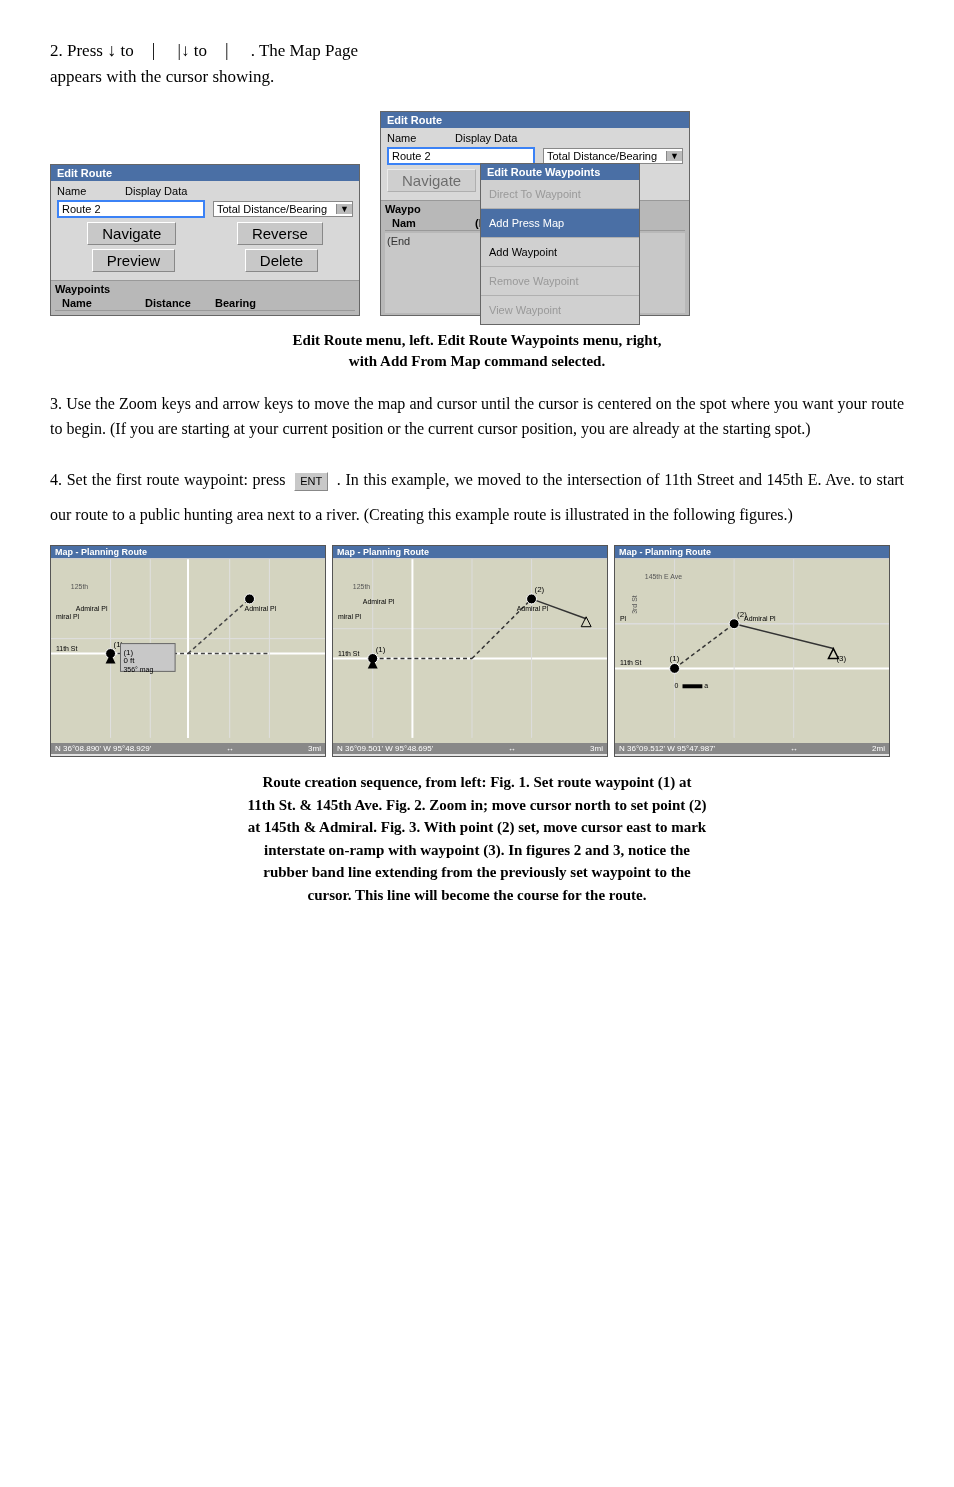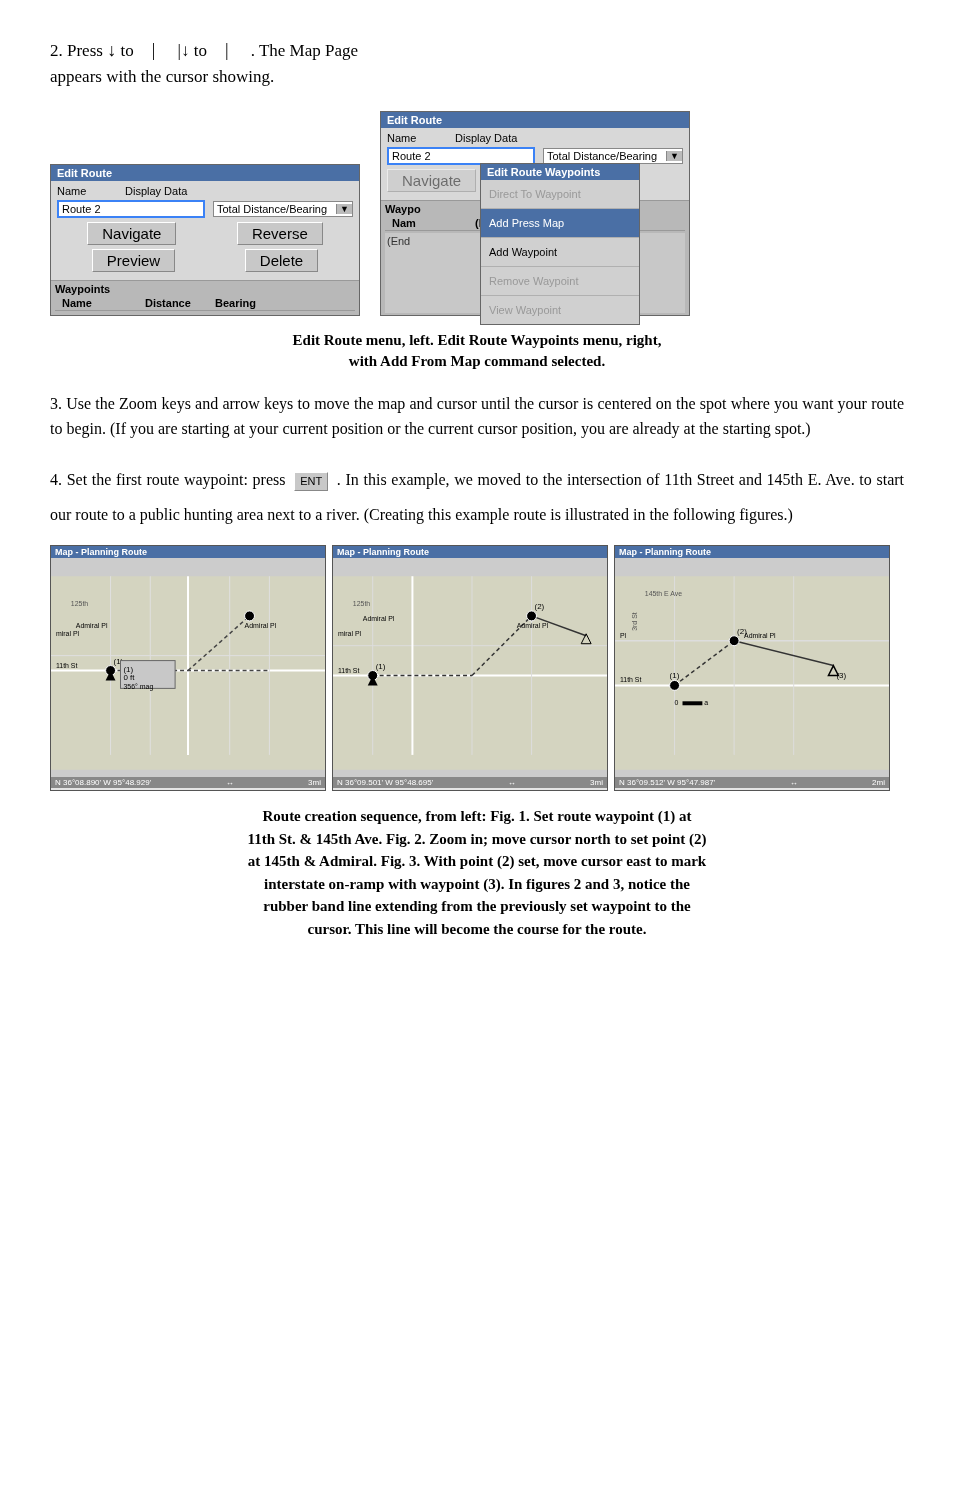--- a/index.html
+++ b/index.html
@@ -199,21 +199,21 @@
     .maps-row {
       display: flex;
       gap: 6px;
       margin-bottom: 14px;
       align-items: flex-start;
     }
 
     .map-fig {
       border: 1.5px solid #555;
       width: 276px;
-      height: 246px;
+      height: 212px;
       background: #e4e4e4;
       position: relative;
       overflow: hidden;
       font-family: Arial, sans-serif;
       font-size: 9px;
     }
 
     .map-titlebar {
       background: #4a6fa5;
       color: #fff;

